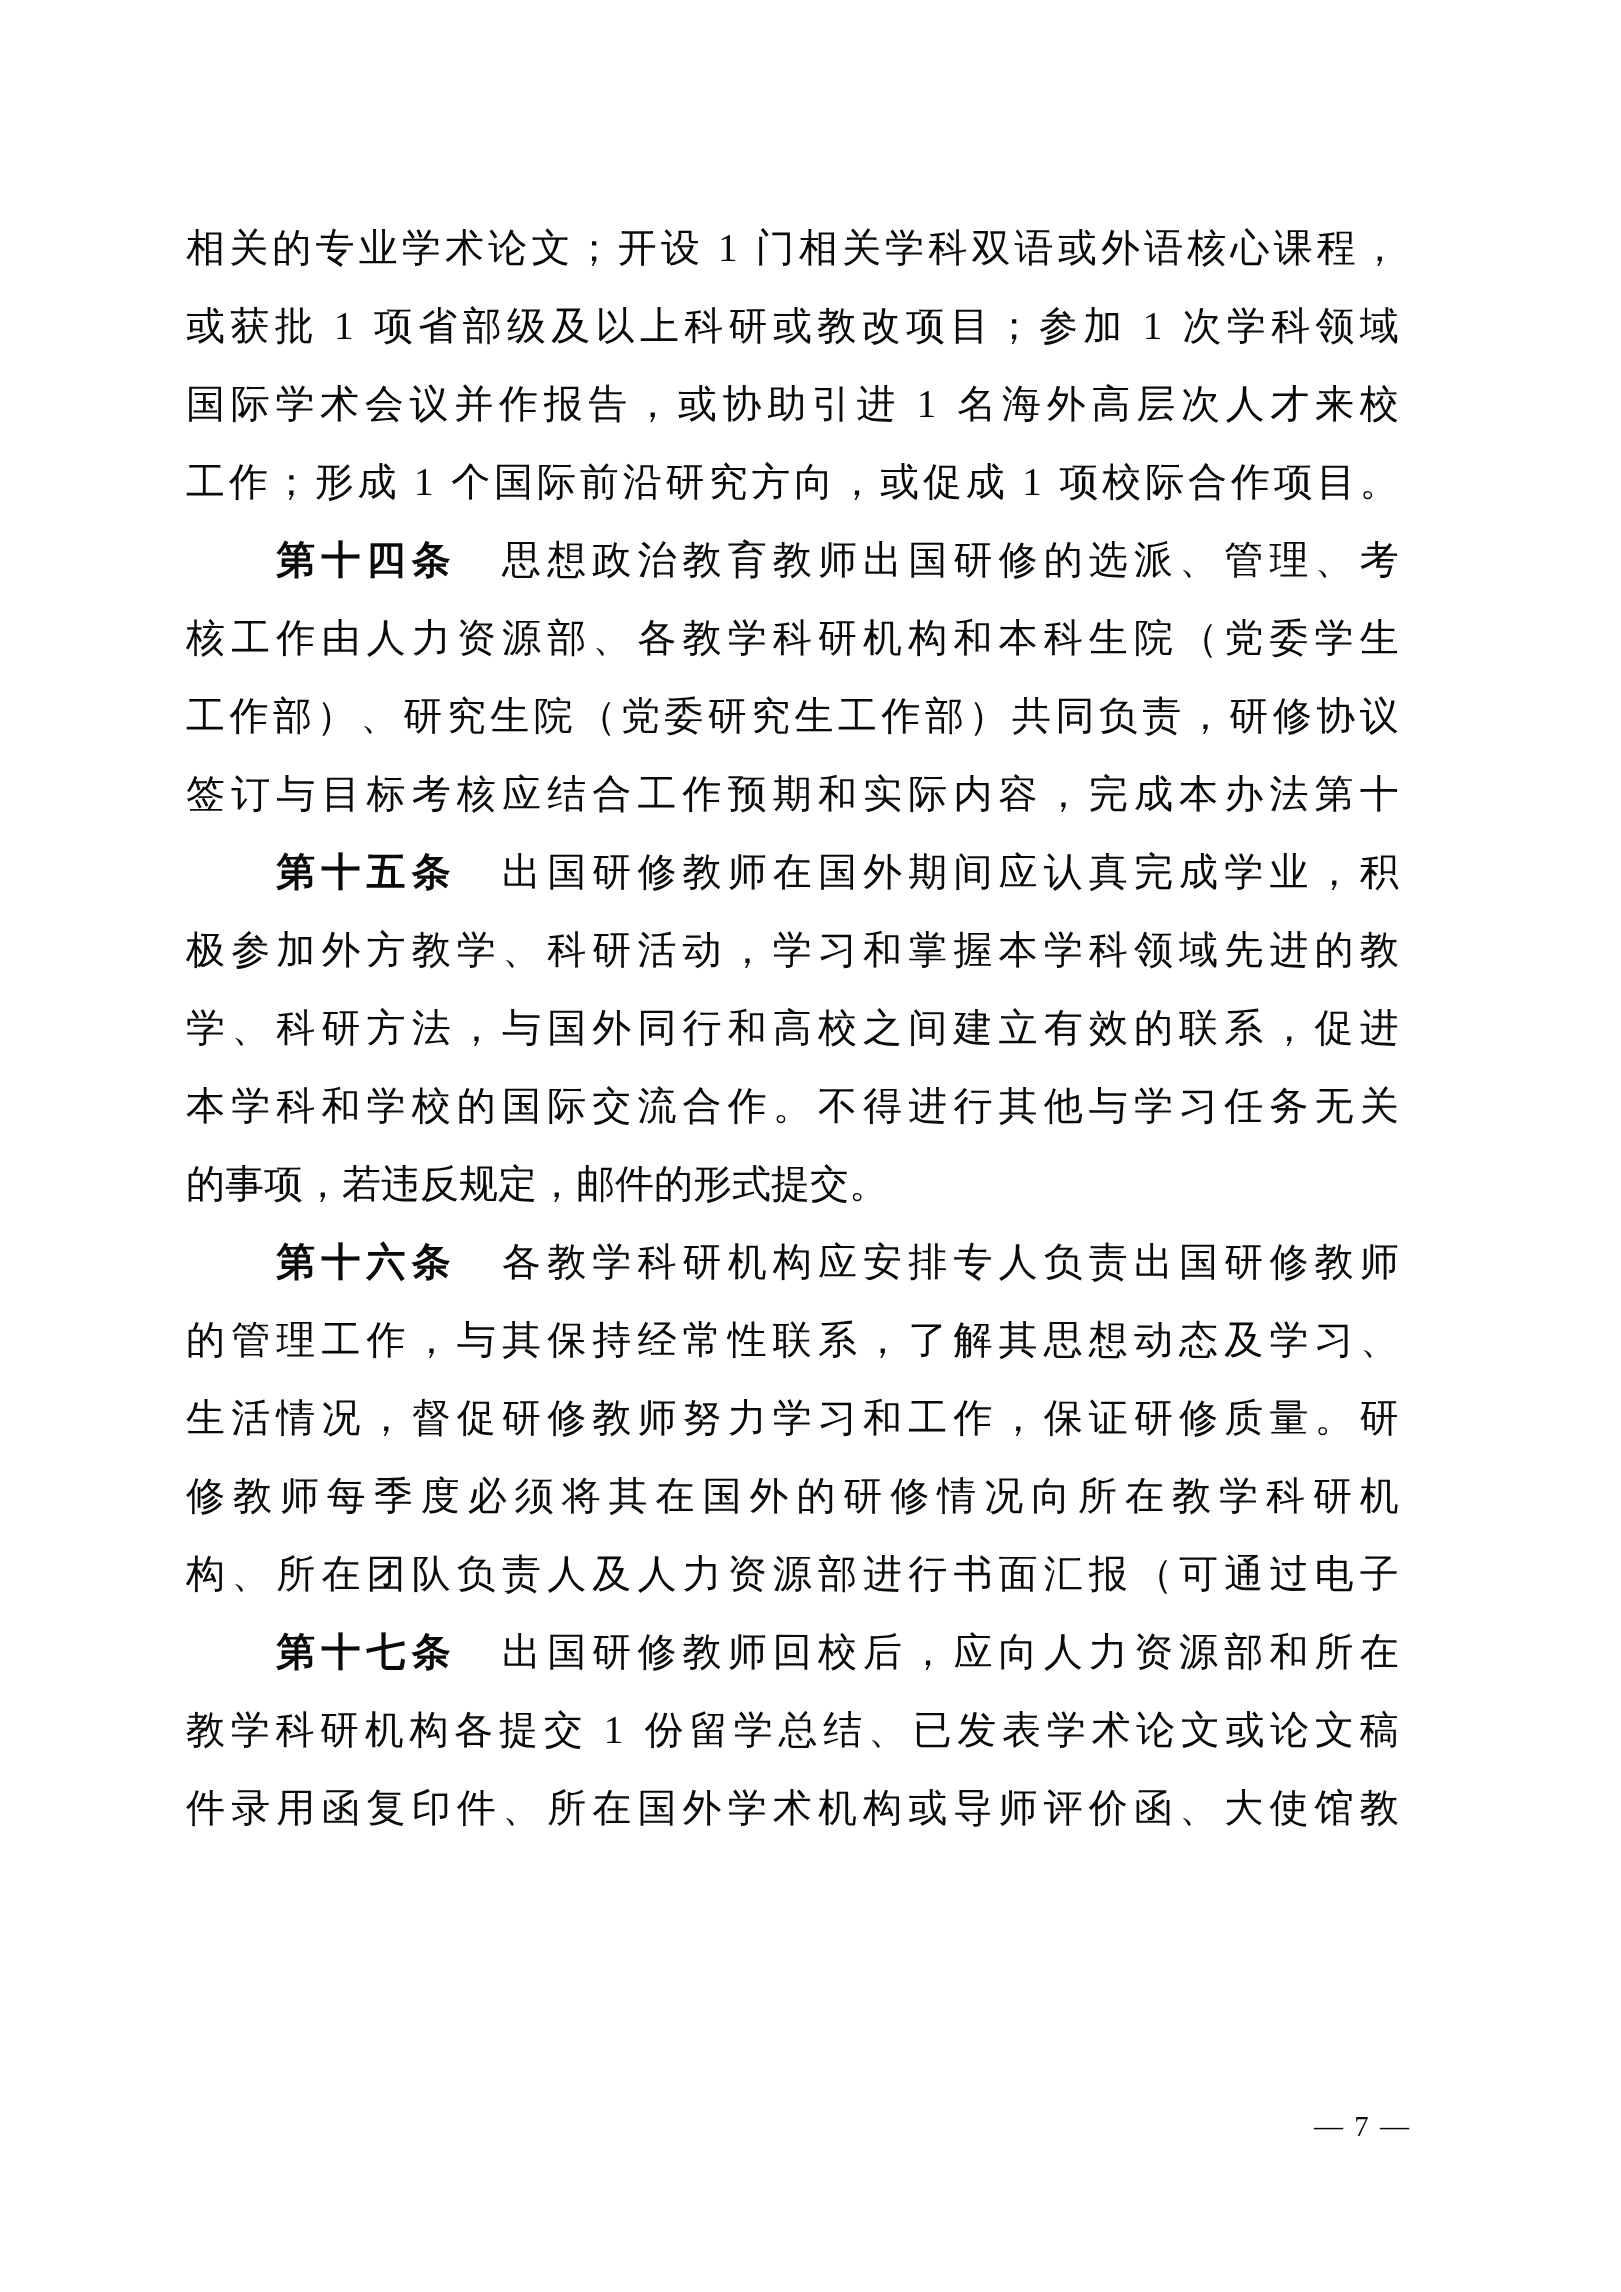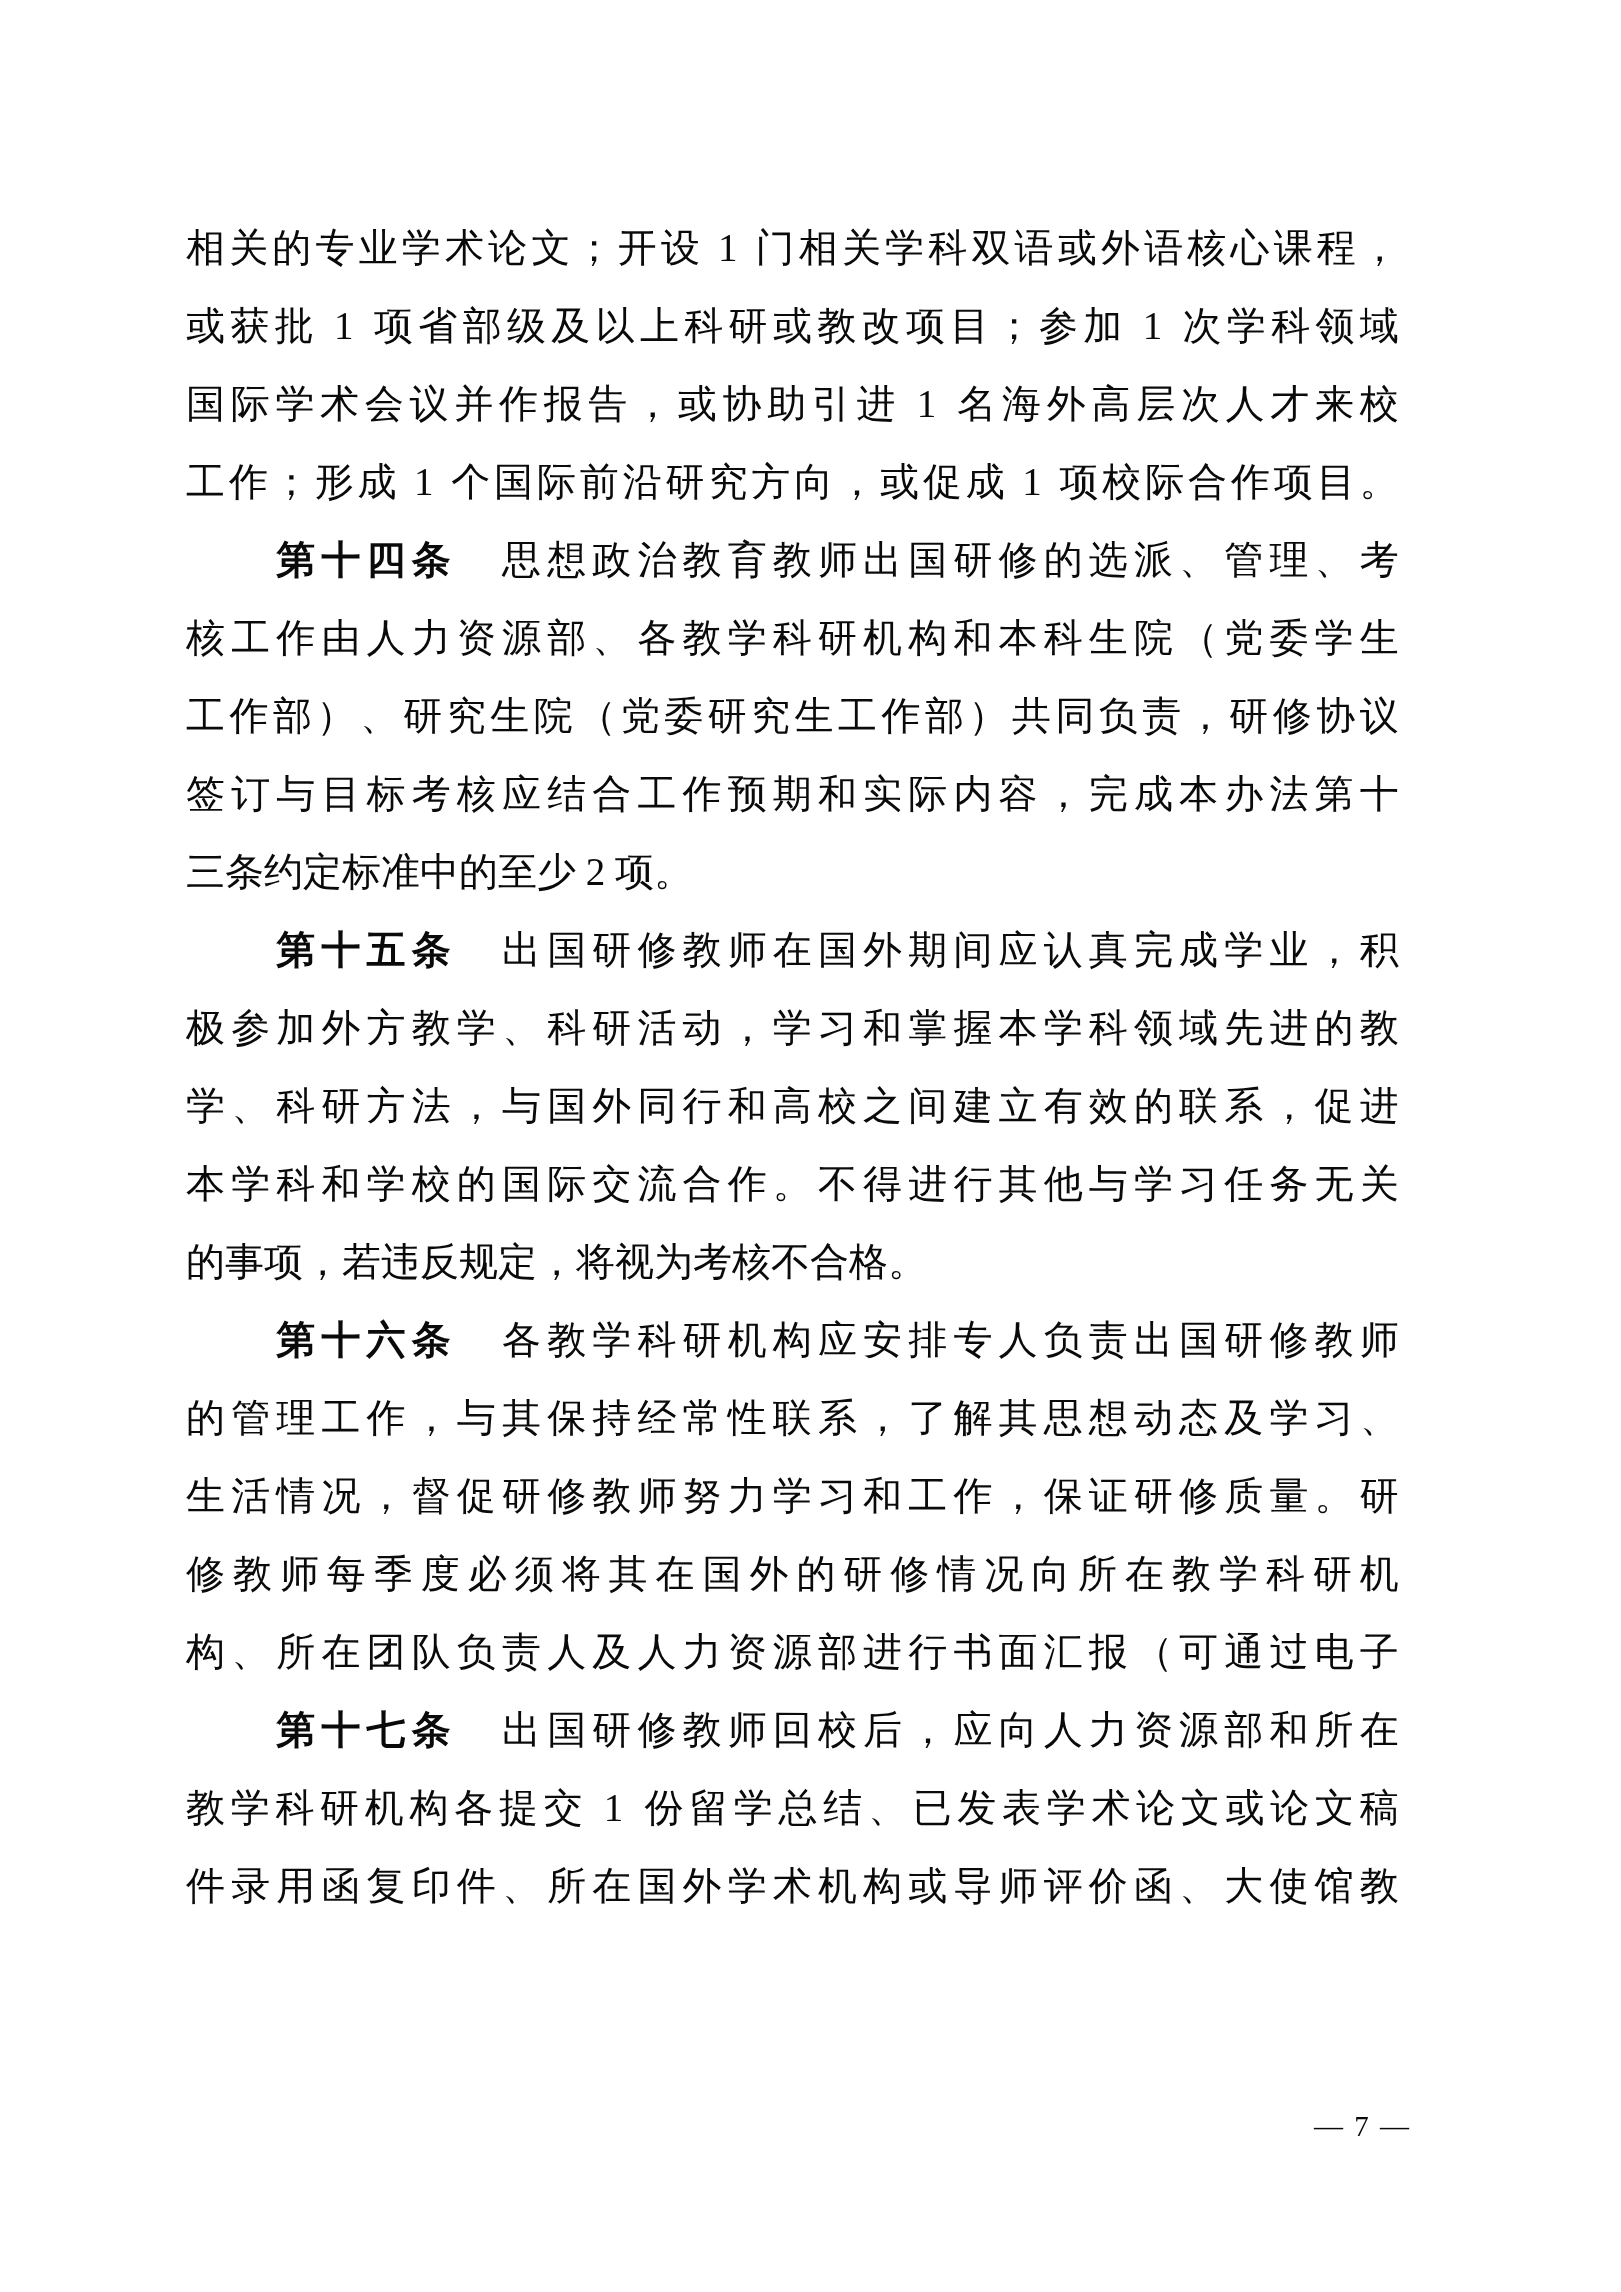--- a/index.html
+++ b/index.html
@@ -58,26 +58,25 @@
 <div class="page">
   <div class="text-block">
       <div class="line jl"><span>相</span><span>关</span><span>的</span><span>专</span><span>业</span><span>学</span><span>术</span><span>论</span><span>文</span><span>；</span><span>开</span><span>设</span><span> </span><span>1</span><span> </span><span>门</span><span>相</span><span>关</span><span>学</span><span>科</span><span>双</span><span>语</span><span>或</span><span>外</span><span>语</span><span>核</span><span>心</span><span>课</span><span>程</span><span>，</span></div>
       <div class="line jl"><span>或</span><span>获</span><span>批</span><span> </span><span>1</span><span> </span><span>项</span><span>省</span><span>部</span><span>级</span><span>及</span><span>以</span><span>上</span><span>科</span><span>研</span><span>或</span><span>教</span><span>改</span><span>项</span><span>目</span><span>；</span><span>参</span><span>加</span><span> </span><span>1</span><span> </span><span>次</span><span>学</span><span>科</span><span>领</span><span>域</span></div>
       <div class="line jl"><span>国</span><span>际</span><span>学</span><span>术</span><span>会</span><span>议</span><span>并</span><span>作</span><span>报</span><span>告</span><span>，</span><span>或</span><span>协</span><span>助</span><span>引</span><span>进</span><span> </span><span>1</span><span> </span><span>名</span><span>海</span><span>外</span><span>高</span><span>层</span><span>次</span><span>人</span><span>才</span><span>来</span><span>校</span></div>
       <div class="line jl"><span>工</span><span>作</span><span>；</span><span>形</span><span>成</span><span> </span><span>1</span><span> </span><span>个</span><span>国</span><span>际</span><span>前</span><span>沿</span><span>研</span><span>究</span><span>方</span><span>向</span><span>，</span><span>或</span><span>促</span><span>成</span><span> </span><span>1</span><span> </span><span>项</span><span>校</span><span>际</span><span>合</span><span>作</span><span>项</span><span>目</span><span>。</span></div>
       <div class="line jl"><span>　</span><span>　</span><span class="b">第</span><span class="b">十</span><span class="b">四</span><span class="b">条</span><span>　</span><span>思</span><span>想</span><span>政</span><span>治</span><span>教</span><span>育</span><span>教</span><span>师</span><span>出</span><span>国</span><span>研</span><span>修</span><span>的</span><span>选</span><span>派</span><span>、</span><span>管</span><span>理</span><span>、</span><span>考</span></div>
       <div class="line jl"><span>核</span><span>工</span><span>作</span><span>由</span><span>人</span><span>力</span><span>资</span><span>源</span><span>部</span><span>、</span><span>各</span><span>教</span><span>学</span><span>科</span><span>研</span><span>机</span><span>构</span><span>和</span><span>本</span><span>科</span><span>生</span><span>院</span><span>（</span><span>党</span><span>委</span><span>学</span><span>生</span></div>
       <div class="line jl"><span>工</span><span>作</span><span>部</span><span>）</span><span>、</span><span>研</span><span>究</span><span>生</span><span>院</span><span>（</span><span>党</span><span>委</span><span>研</span><span>究</span><span>生</span><span>工</span><span>作</span><span>部</span><span>）</span><span>共</span><span>同</span><span>负</span><span>责</span><span>，</span><span>研</span><span>修</span><span>协</span><span>议</span></div>
       <div class="line jl"><span>签</span><span>订</span><span>与</span><span>目</span><span>标</span><span>考</span><span>核</span><span>应</span><span>结</span><span>合</span><span>工</span><span>作</span><span>预</span><span>期</span><span>和</span><span>实</span><span>际</span><span>内</span><span>容</span><span>，</span><span>完</span><span>成</span><span>本</span><span>办</span><span>法</span><span>第</span><span>十</span></div>
-      <div class="line"><span>三条约定标准中的至少 2 项。</span></div>
       <div class="line jl"><span>　</span><span>　</span><span class="b">第</span><span class="b">十</span><span class="b">五</span><span class="b">条</span><span>　</span><span>出</span><span>国</span><span>研</span><span>修</span><span>教</span><span>师</span><span>在</span><span>国</span><span>外</span><span>期</span><span>间</span><span>应</span><span>认</span><span>真</span><span>完</span><span>成</span><span>学</span><span>业</span><span>，</span><span>积</span></div>
       <div class="line jl"><span>极</span><span>参</span><span>加</span><span>外</span><span>方</span><span>教</span><span>学</span><span>、</span><span>科</span><span>研</span><span>活</span><span>动</span><span>，</span><span>学</span><span>习</span><span>和</span><span>掌</span><span>握</span><span>本</span><span>学</span><span>科</span><span>领</span><span>域</span><span>先</span><span>进</span><span>的</span><span>教</span></div>
       <div class="line jl"><span>学</span><span>、</span><span>科</span><span>研</span><span>方</span><span>法</span><span>，</span><span>与</span><span>国</span><span>外</span><span>同</span><span>行</span><span>和</span><span>高</span><span>校</span><span>之</span><span>间</span><span>建</span><span>立</span><span>有</span><span>效</span><span>的</span><span>联</span><span>系</span><span>，</span><span>促</span><span>进</span></div>
       <div class="line jl"><span>本</span><span>学</span><span>科</span><span>和</span><span>学</span><span>校</span><span>的</span><span>国</span><span>际</span><span>交</span><span>流</span><span>合</span><span>作</span><span>。</span><span>不</span><span>得</span><span>进</span><span>行</span><span>其</span><span>他</span><span>与</span><span>学</span><span>习</span><span>任</span><span>务</span><span>无</span><span>关</span></div>
-      <div class="line"><span>的事项，若违反规定，将视为考核不合格。</span></div>
+      <div class="line"><span>的事项，若违反规定，邮件的形式提交。</span></div>
       <div class="line jl"><span>　</span><span>　</span><span class="b">第</span><span class="b">十</span><span class="b">六</span><span class="b">条</span><span>　</span><span>各</span><span>教</span><span>学</span><span>科</span><span>研</span><span>机</span><span>构</span><span>应</span><span>安</span><span>排</span><span>专</span><span>人</span><span>负</span><span>责</span><span>出</span><span>国</span><span>研</span><span>修</span><span>教</span><span>师</span></div>
       <div class="line jl"><span>的</span><span>管</span><span>理</span><span>工</span><span>作</span><span>，</span><span>与</span><span>其</span><span>保</span><span>持</span><span>经</span><span>常</span><span>性</span><span>联</span><span>系</span><span>，</span><span>了</span><span>解</span><span>其</span><span>思</span><span>想</span><span>动</span><span>态</span><span>及</span><span>学</span><span>习</span><span>、</span></div>
       <div class="line jl"><span>生</span><span>活</span><span>情</span><span>况</span><span>，</span><span>督</span><span>促</span><span>研</span><span>修</span><span>教</span><span>师</span><span>努</span><span>力</span><span>学</span><span>习</span><span>和</span><span>工</span><span>作</span><span>，</span><span>保</span><span>证</span><span>研</span><span>修</span><span>质</span><span>量</span><span>。</span><span>研</span></div>
       <div class="line jl"><span>修</span><span>教</span><span>师</span><span>每</span><span>季</span><span>度</span><span>必</span><span>须</span><span>将</span><span>其</span><span>在</span><span>国</span><span>外</span><span>的</span><span>研</span><span>修</span><span>情</span><span>况</span><span>向</span><span>所</span><span>在</span><span>教</span><span>学</span><span>科</span><span>研</span><span>机</span></div>
       <div class="line jl"><span>构</span><span>、</span><span>所</span><span>在</span><span>团</span><span>队</span><span>负</span><span>责</span><span>人</span><span>及</span><span>人</span><span>力</span><span>资</span><span>源</span><span>部</span><span>进</span><span>行</span><span>书</span><span>面</span><span>汇</span><span>报</span><span>（</span><span>可</span><span>通</span><span>过</span><span>电</span><span>子</span></div>
       <div class="line jl"><span>　</span><span>　</span><span class="b">第</span><span class="b">十</span><span class="b">七</span><span class="b">条</span><span>　</span><span>出</span><span>国</span><span>研</span><span>修</span><span>教</span><span>师</span><span>回</span><span>校</span><span>后</span><span>，</span><span>应</span><span>向</span><span>人</span><span>力</span><span>资</span><span>源</span><span>部</span><span>和</span><span>所</span><span>在</span></div>
       <div class="line jl"><span>教</span><span>学</span><span>科</span><span>研</span><span>机</span><span>构</span><span>各</span><span>提</span><span>交</span><span> </span><span>1</span><span> </span><span>份</span><span>留</span><span>学</span><span>总</span><span>结</span><span>、</span><span>已</span><span>发</span><span>表</span><span>学</span><span>术</span><span>论</span><span>文</span><span>或</span><span>论</span><span>文</span><span>稿</span></div>
       <div class="line jl"><span>件</span><span>录</span><span>用</span><span>函</span><span>复</span><span>印</span><span>件</span><span>、</span><span>所</span><span>在</span><span>国</span><span>外</span><span>学</span><span>术</span><span>机</span><span>构</span><span>或</span><span>导</span><span>师</span><span>评</span><span>价</span><span>函</span><span>、</span><span>大</span><span>使</span><span>馆</span><span>教</span></div>
     </div>
   <div class="page-number">— 7 —</div>

